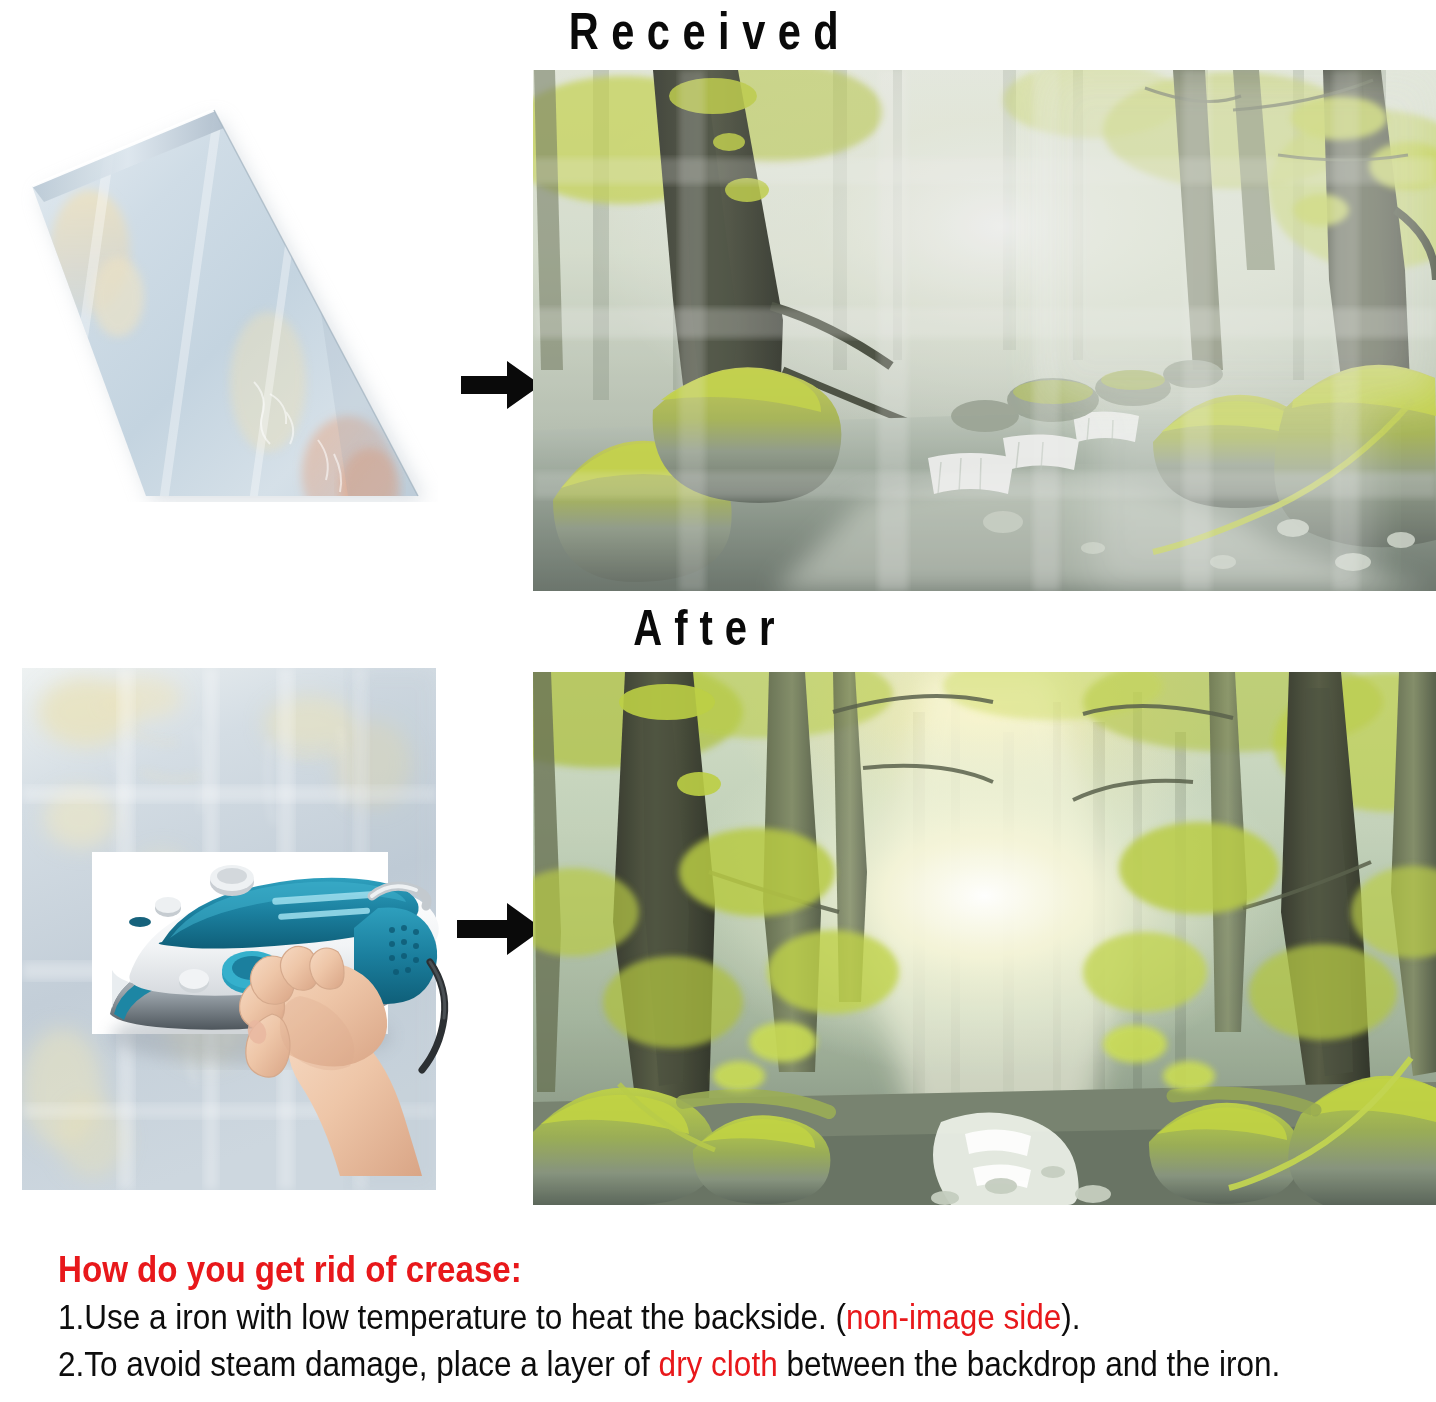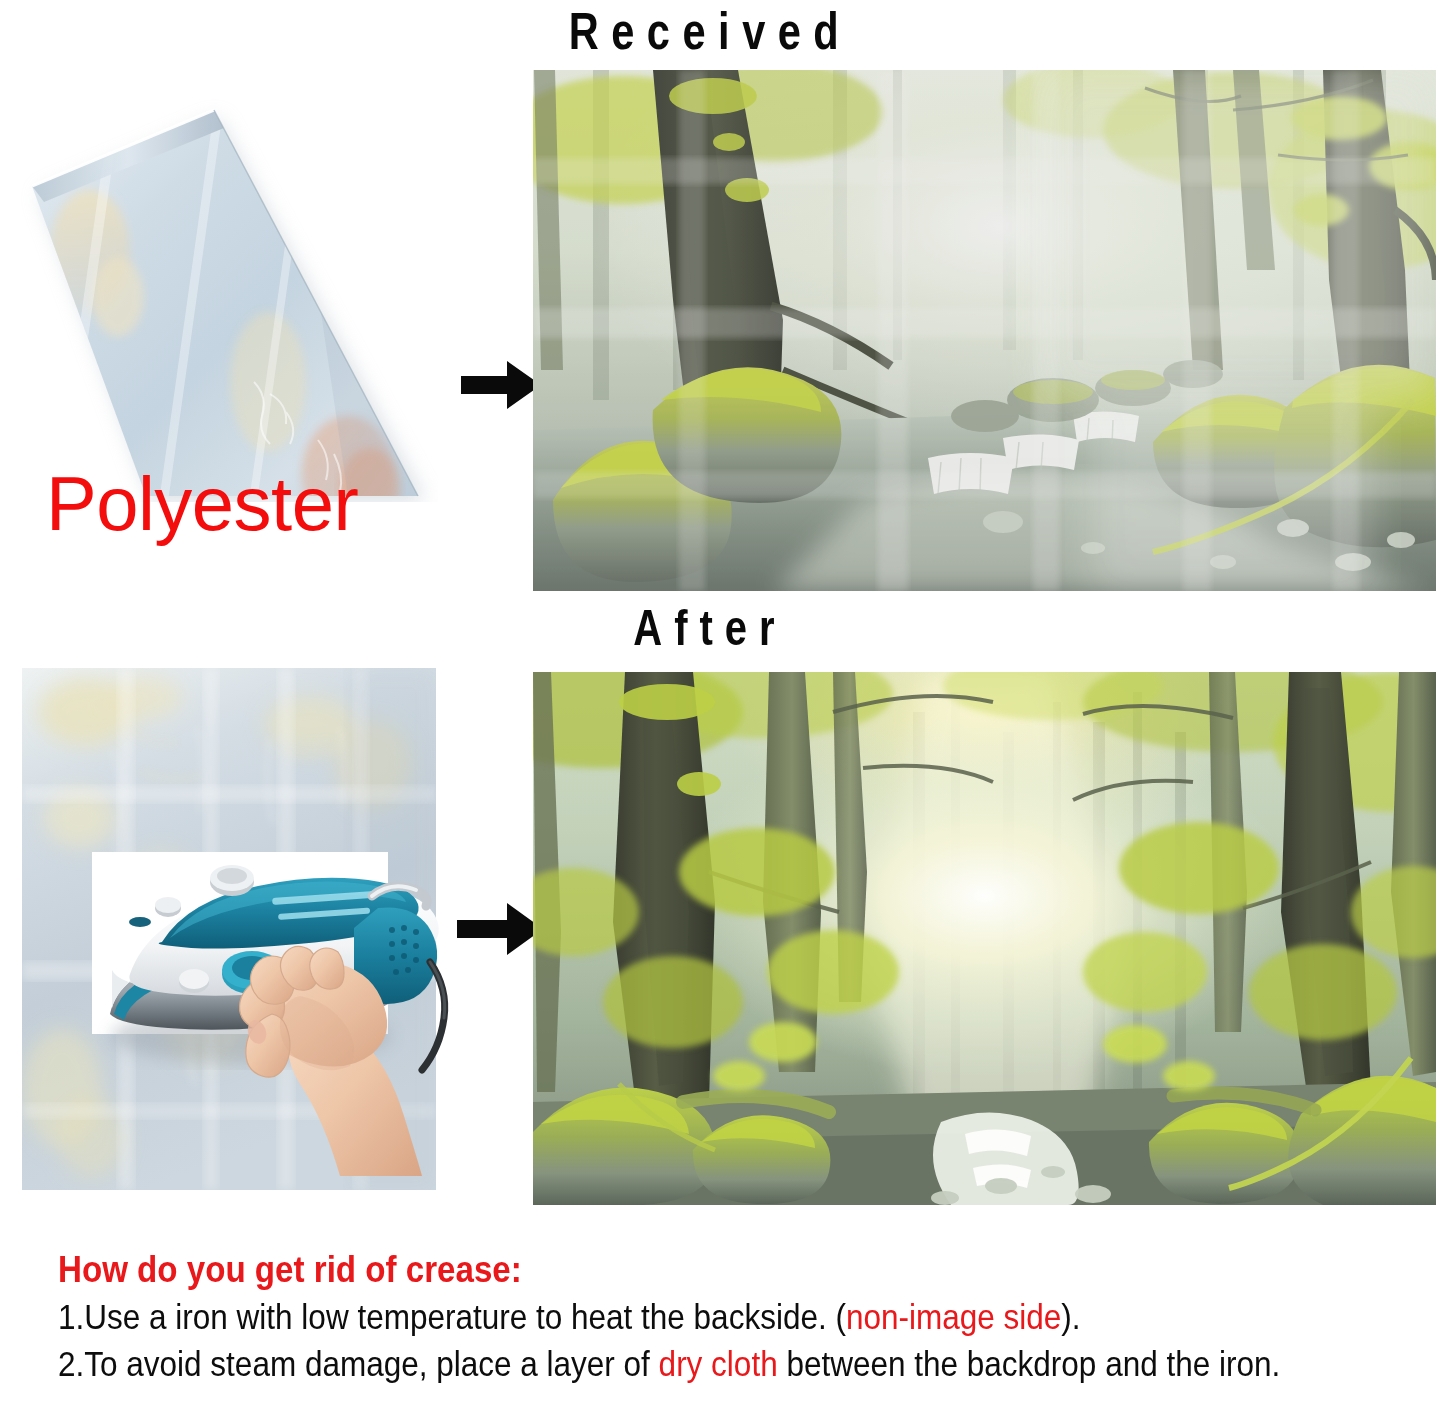--- a/index.html
+++ b/index.html
@@ -157,21 +157,20 @@
         <path d="M14,104 L196,28 L206,46 L26,120 Z" fill="url(#rollEdge)" opacity="0.9"></path>
 
         <path d="M300,210 L400,414 L330,414 Z" fill="#8fa3b4" opacity="0.16"></path>
       </g>
 
       <path d="M14,104 L196,28" stroke="#ffffff" stroke-width="3" fill="none" opacity="0.95"></path>
       <path d="M196,28 L400,414" stroke="#9fb0bd" stroke-width="1.5" fill="none" opacity="0.7"></path>
     </svg>
   </div>
 
-  <div id="label-polyester">Polyester</div>
 
   <div class="arrow" id="arrow-1">
     <svg viewBox="0 0 84 54" preserveAspectRatio="none">
       <path d="M2,18 L48,18 L48,3 L82,27 L48,51 L48,36 L2,36 Z" fill="#0a0a0a"></path>
     </svg>
   </div>
 
   <div class="panel" id="panel-received">
     <svg viewBox="0 0 903 521" preserveAspectRatio="none">
       <defs>

